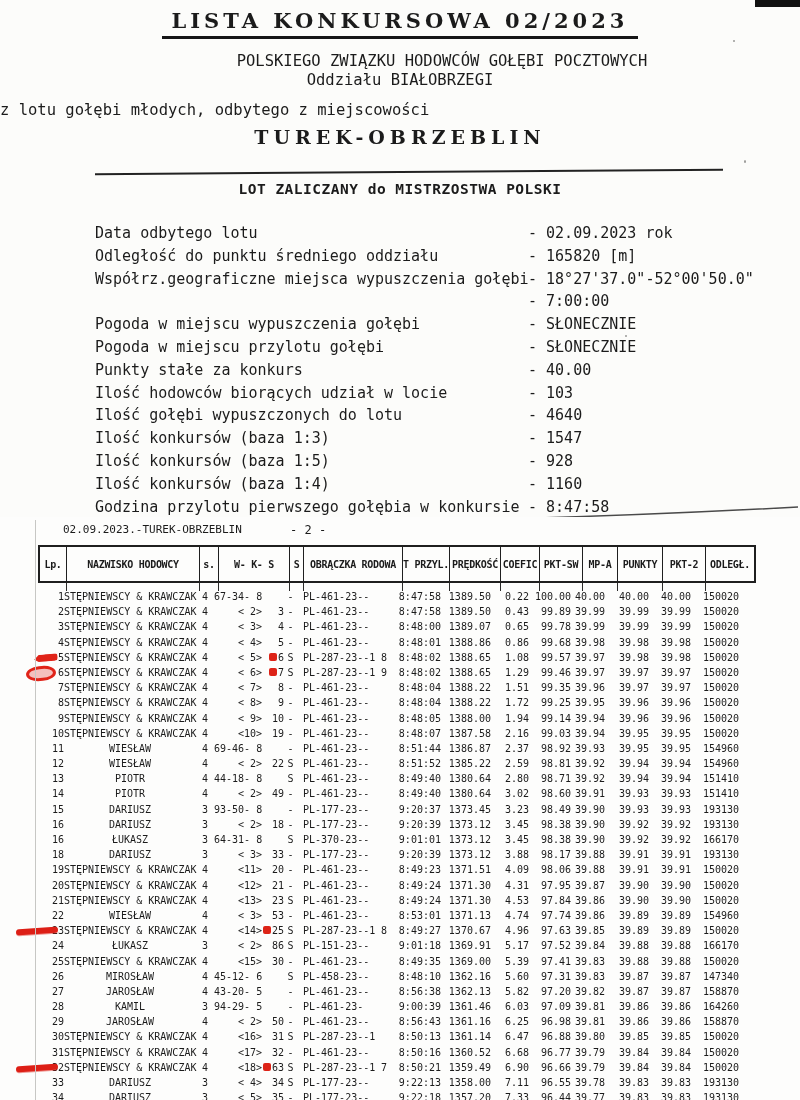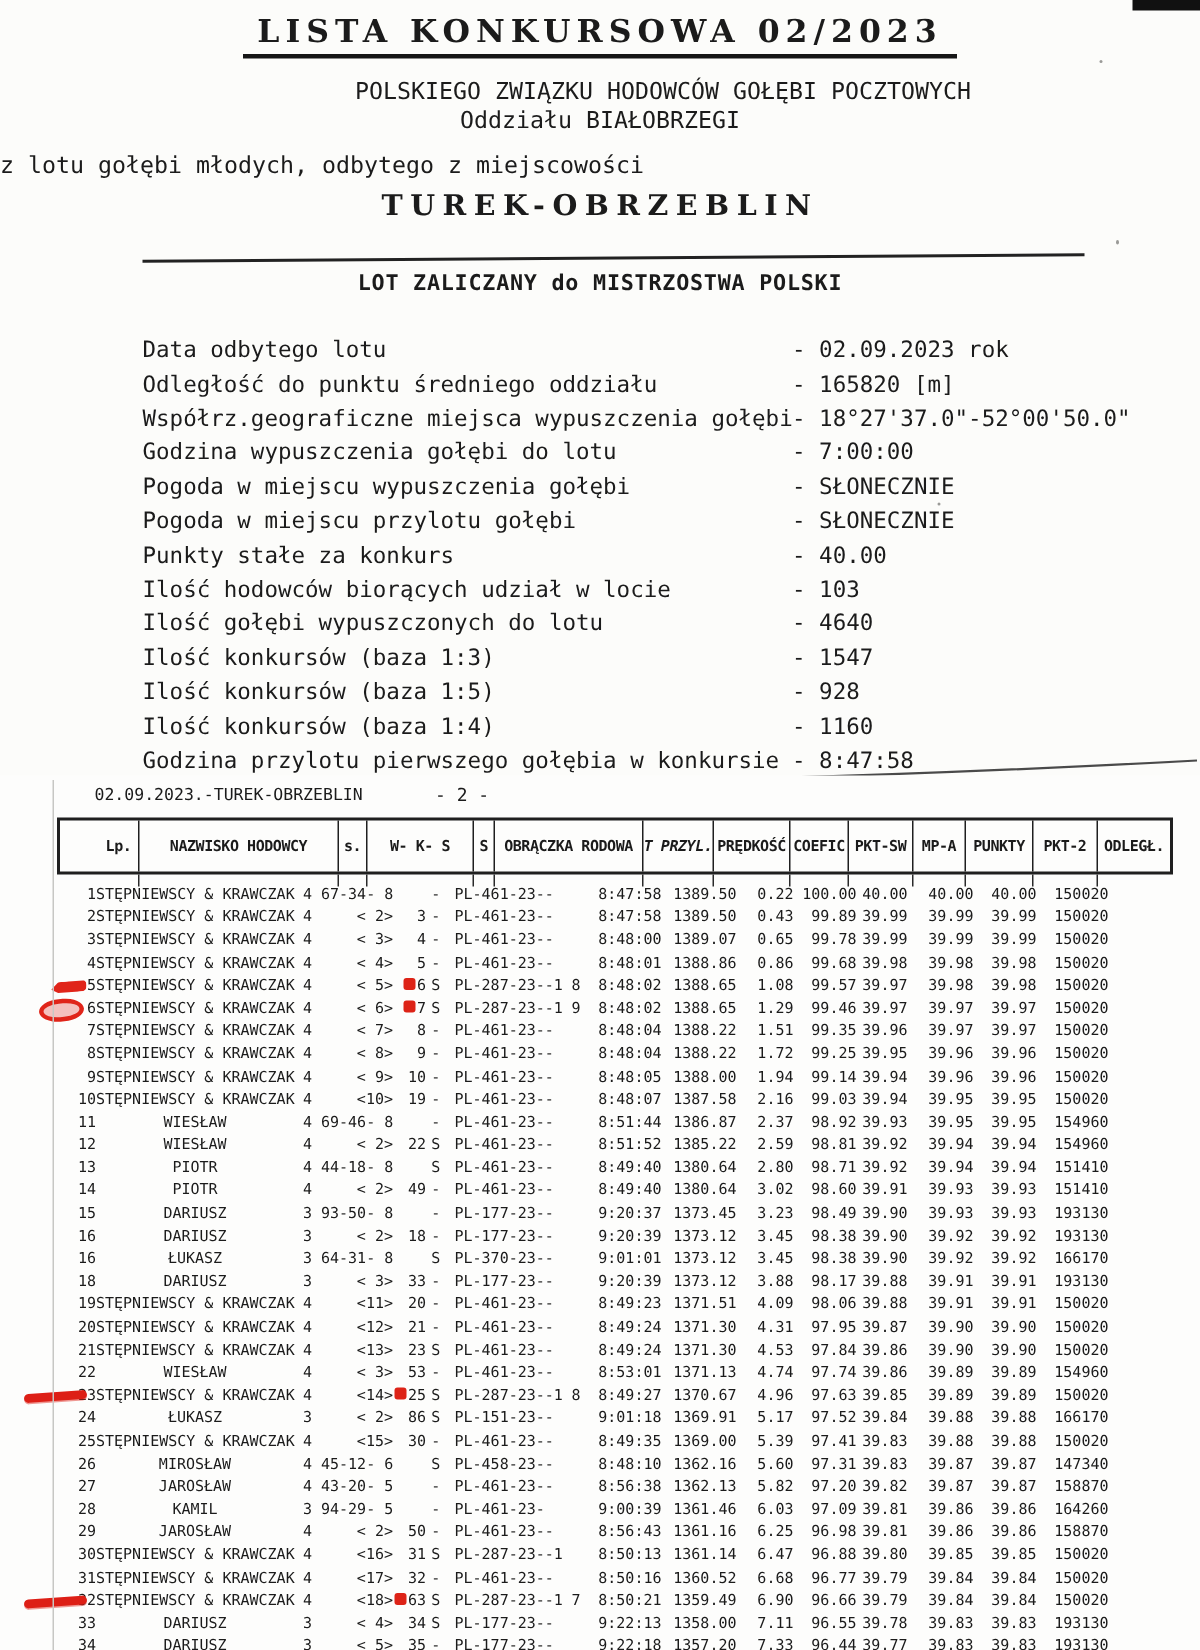--- a/index.html
+++ b/index.html
@@ -98,21 +98,20 @@
       <span class="detail-label">Odległość do punktu średniego oddziału</span>
       <span class="detail-value">- 165820 [m]</span>
     </div>
 
     <div class="detail-row">
       <span class="detail-label">Współrz.geograficzne miejsca wypuszczenia gołębi</span>
       <span class="detail-value">- 18°27'37.0"-52°00'50.0"</span>
     </div>
 
     <div class="detail-row">
-      <span class="detail-label">Godzina wypuszczenia gołębi do lotu</span>
       <span class="detail-value">- 7:00:00</span>
     </div>
 
     <div class="detail-row">
       <span class="detail-label">Pogoda w miejscu wypuszczenia gołębi</span>
       <span class="detail-value">- SŁONECZNIE</span>
     </div>
 
     <div class="detail-row">
       <span class="detail-label">Pogoda w miejscu przylotu gołębi</span>
@@ -160,27 +159,27 @@
   </div>
 
   <svg class="seam" viewBox="0 0 800 24" preserveAspectRatio="none">
     <path d="M25,16 C250,23 500,20 798,4" stroke="#4a4a4a" stroke-width="1.5" fill="none"></path>
   </svg>
 
   <div class="page2">
     <div class="p2-head-left">02.09.2023.-TUREK-OBRZEBLIN</div>
     <div class="p2-head-page">- 2 -</div>
     <div class="thead">
-        <div class="th" style="width: 26px; margin-left: 26px;">Lp.</div>
+        <div class="th" style="width: 26px;">Lp.</div>
         <div class="th" style="width: 132px;">NAZWISKO HODOWCY</div>
         <div class="th" style="width: 18px;">s.</div>
         <div class="th" style="width: 70px;">W- K- S</div>
         <div class="th" style="width: 13px;">S</div>
         <div class="th" style="width: 98px;">OBRĄCZKA RODOWA</div>
-        <div class="th" style="width: 46px; font-style: italic;">T PRZYL.</div>
+        <div class="th" style="width: 46px;">T PRZYL.</div>
         <div class="th" style="width: 50px;">PRĘDKOŚĆ</div>
         <div class="th" style="width: 38px; text-align: right;">COEFIC</div>
         <div class="th" style="width: 42px;">PKT-SW</div>
         <div class="th" style="width: 34px;">MP-A</div>
         <div class="th" style="width: 44px;">PUNKTY</div>
         <div class="th" style="width: 42px;">PKT-2</div>
         <div class="th" style="width: 48px;">ODLEGŁ.</div>
       </div>
     <div class="tbody">
         <div class="tr"><span class="td c-lp">1</span><span class="td c-name">STĘPNIEWSCY &amp; KRAWCZAK</span><span class="td c-s">4</span><span class="td c-wk">67-34- 8</span><span class="td c-num"></span><span class="td c-s2">-</span><span class="td c-ring">PL-461-23--</span><span class="td c-extra"></span><span class="td c-time">8:47:58</span><span class="td c-speed">1389.50</span><span class="td c-coef">0.22</span><span class="td c-pktsw">100.00</span><span class="td c-mpa">40.00</span><span class="td c-punkty">40.00</span><span class="td c-pkt2">40.00</span><span class="td c-odl">150020</span></div>

